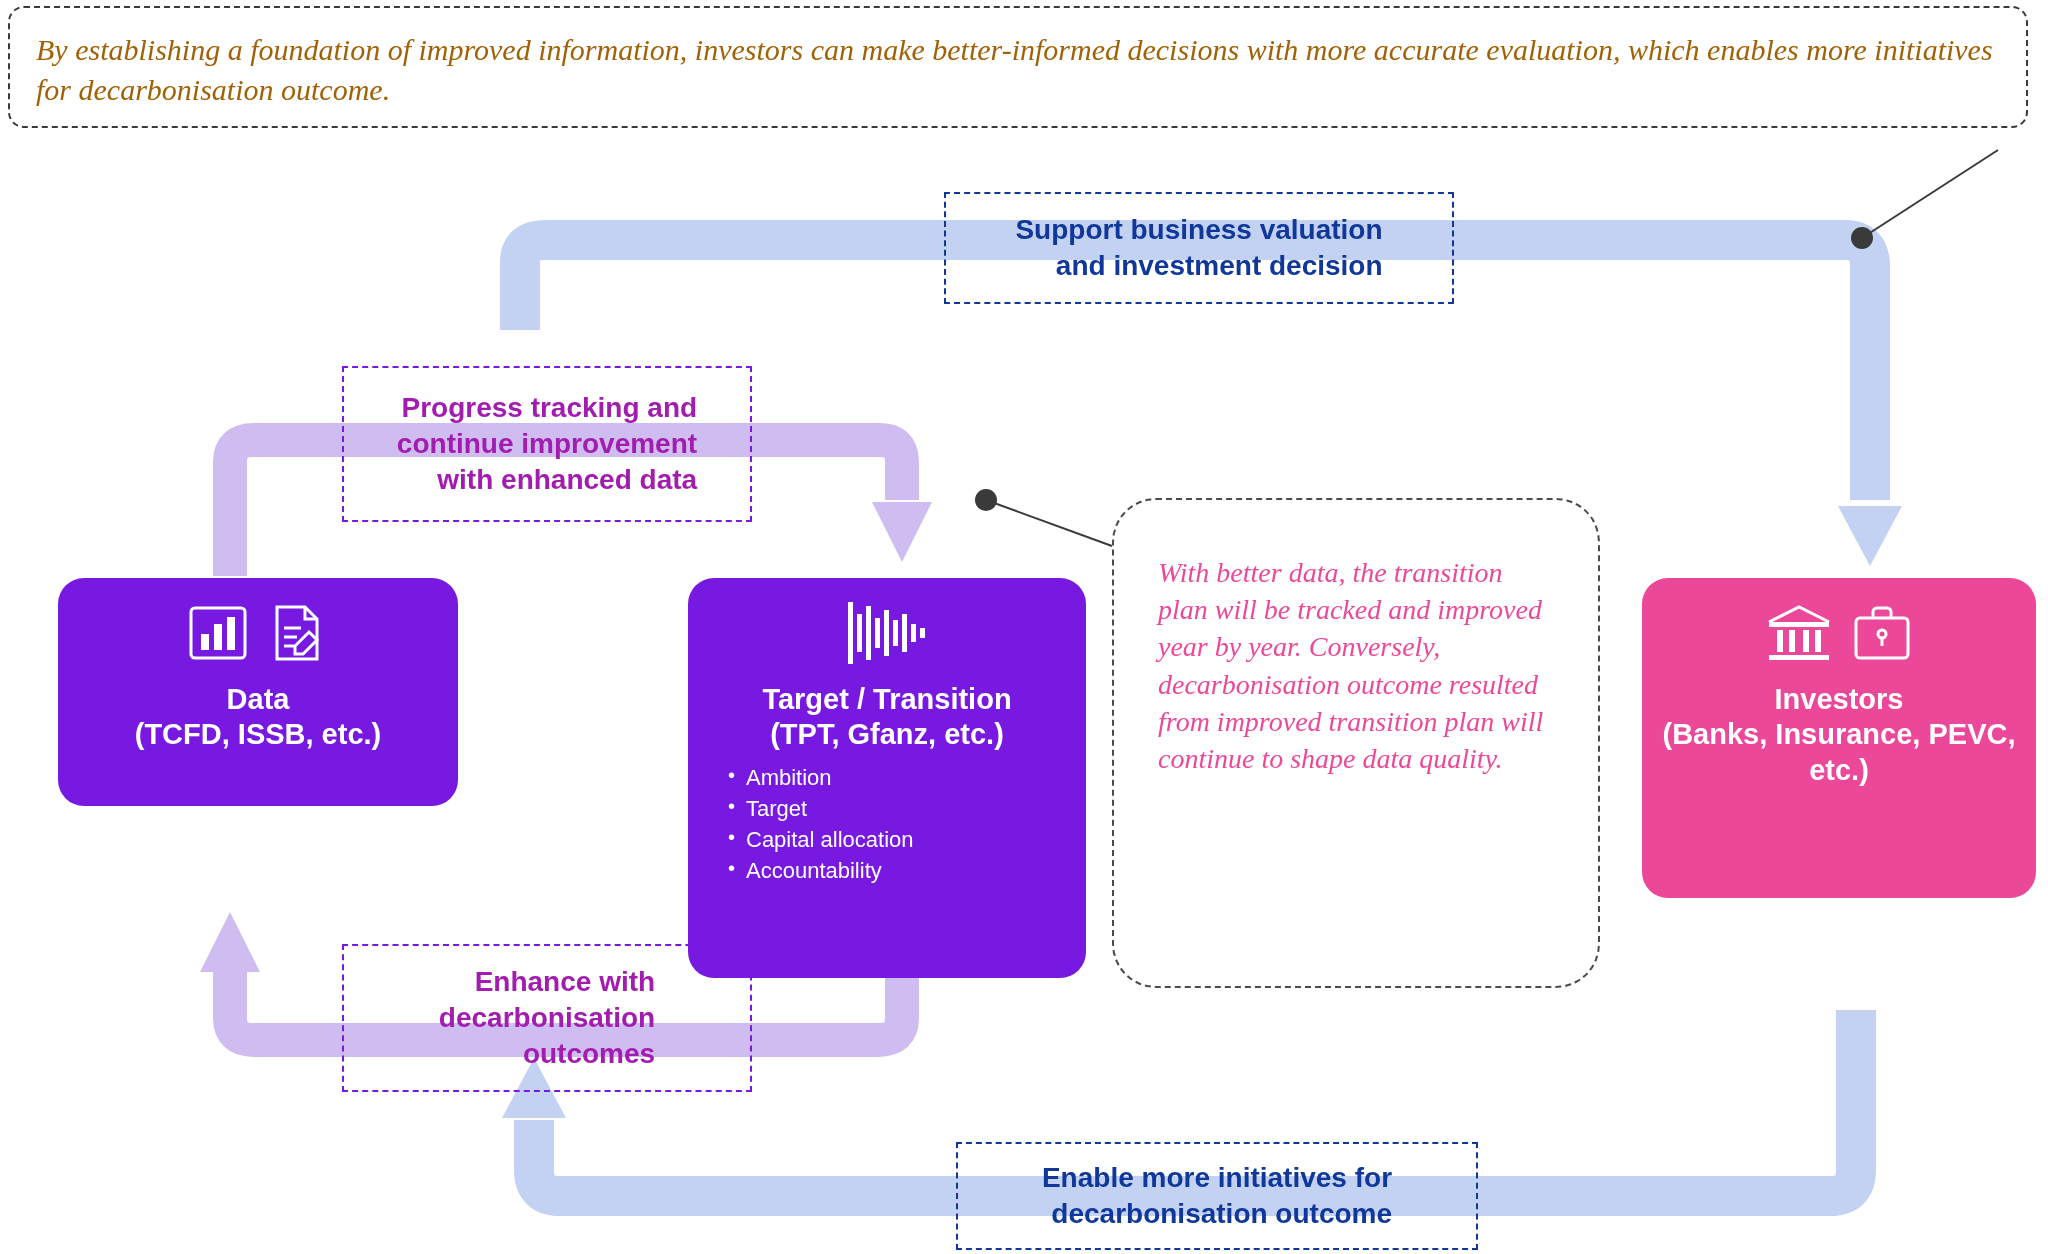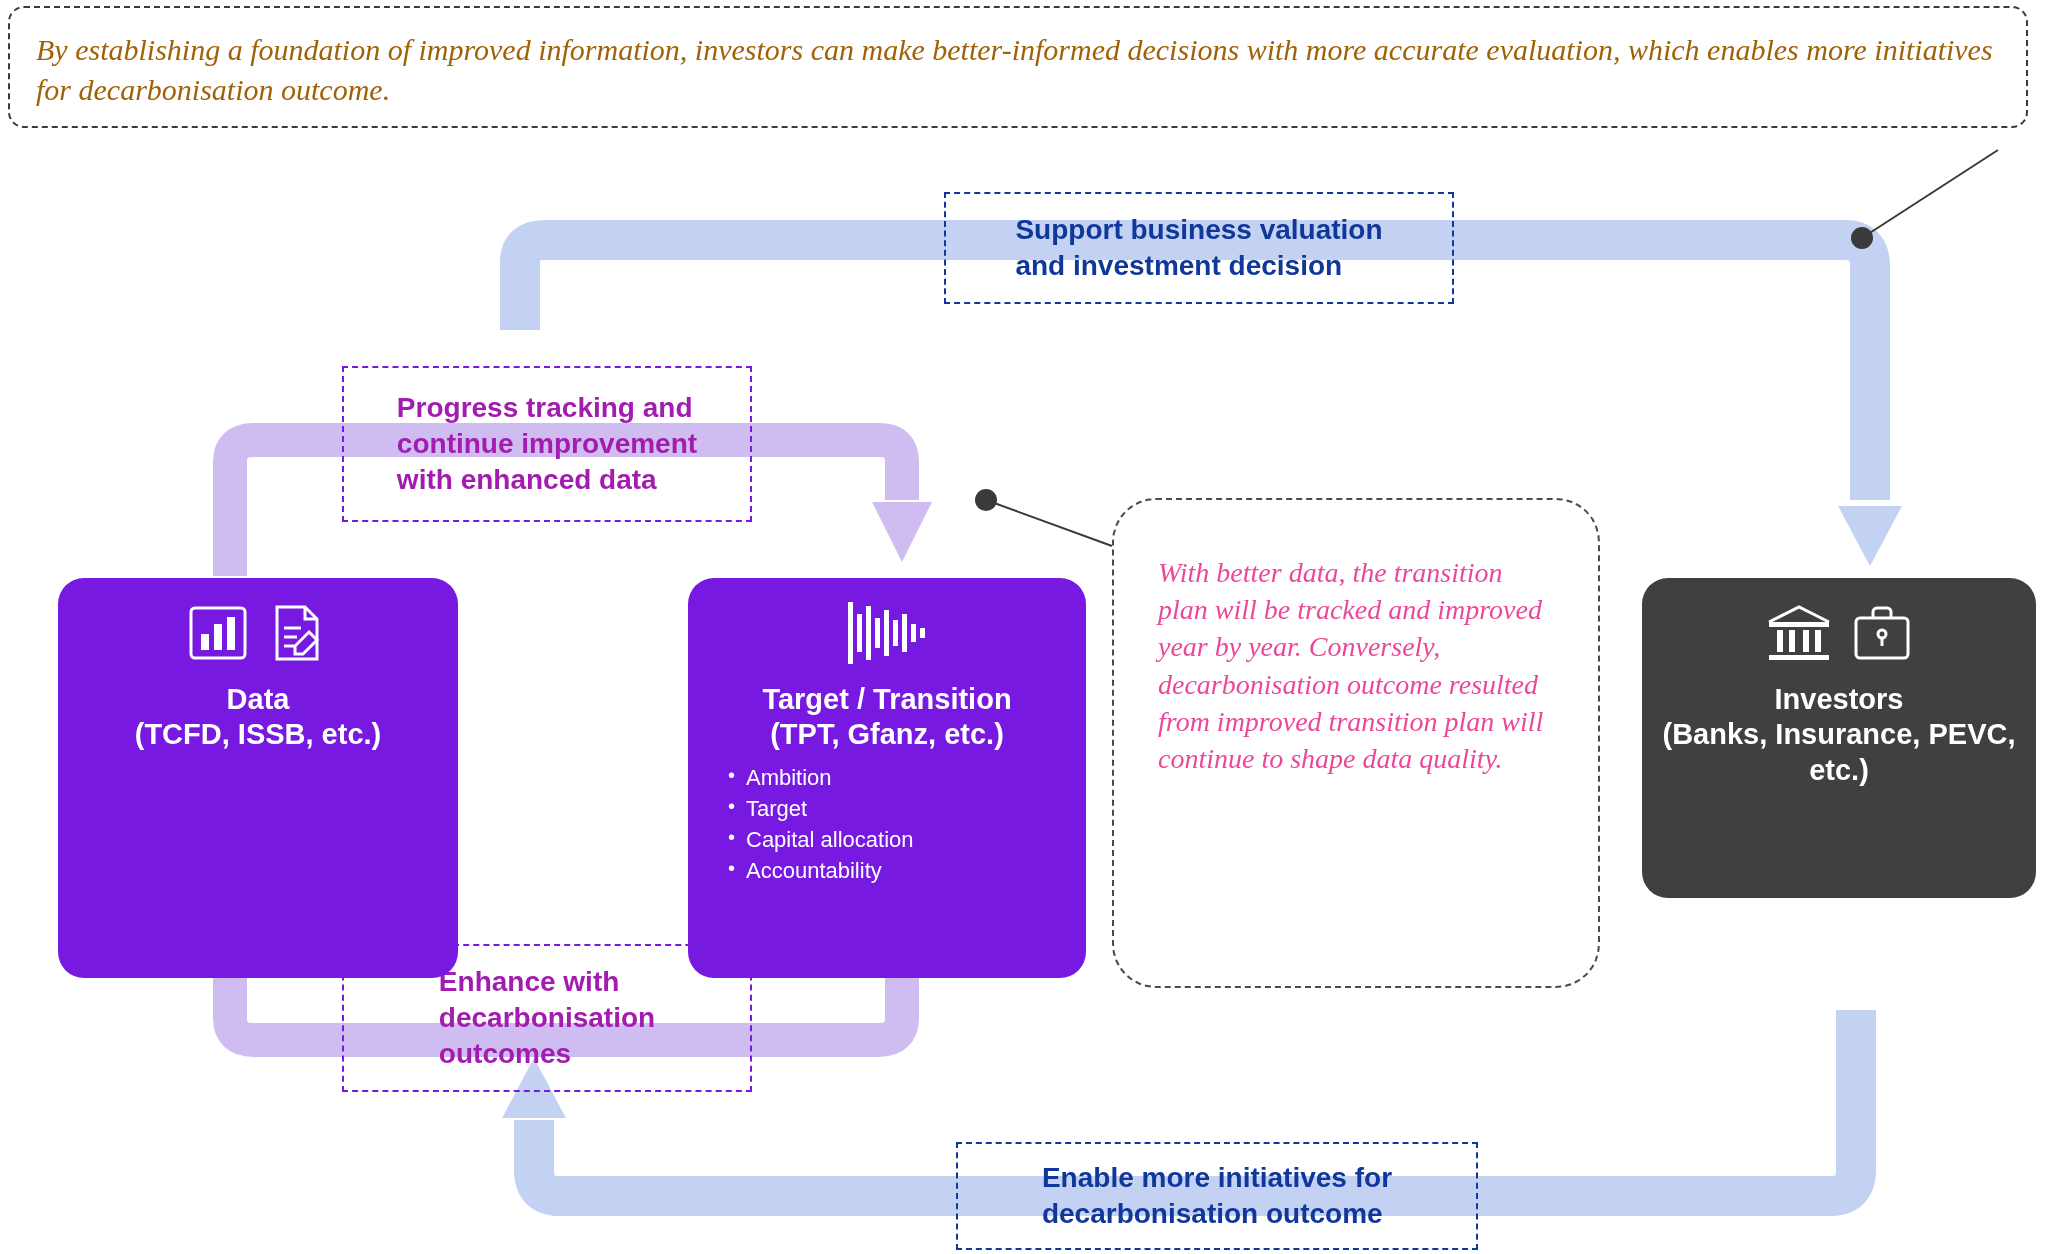--- a/index.html
+++ b/index.html
@@ -43,21 +43,21 @@
   
   .node {
     position: absolute;
     border-radius: 26px;
     box-sizing: border-box;
     color: #ffffff;
     padding: 12px 18px;
     text-align: center;
   }
   .node.purple { background: #7719e0; }
-  .node.navy   { background: #404040; }
+  .node.navy   { background: #ec4899; }
   .node .node-title {
     font-weight: bold;
     font-size: 29px;
     line-height: 1.22;
     margin-top: 6px;
   }
   .node .bullets {
     margin: 10px 0 0 0;
     padding: 0;
     list-style: none;
@@ -78,29 +78,29 @@
     font-size: 20px;
   }
   .node .icons {
     height: 86px;
     display: flex;
     align-items: center;
     justify-content: center;
     gap: 18px;
   }
   
-  #node-data        { left: 58px;  top: 578px;  width: 400px; height: 400px; }
+  #node-data        { left: 58px;  top: 578px;  width: 400px; height: 228px; }
   #node-target      { left: 688px; top: 578px;  width: 398px; height: 400px; }
   #node-investors   { left: 1642px;top: 578px;  width: 394px; height: 320px; }
 
   
   .dashed-label {
     position: absolute;
     box-sizing: border-box;
-    text-align: left;
+    text-align: right;
     font-weight: bold;
     display: flex;
     align-items: center;
     justify-content: center;
     line-height: 1.28;
   }
   .dashed-label.blue {
     border: 2px dashed #10379a;
     color: #10379a;
     font-size: 28px;

